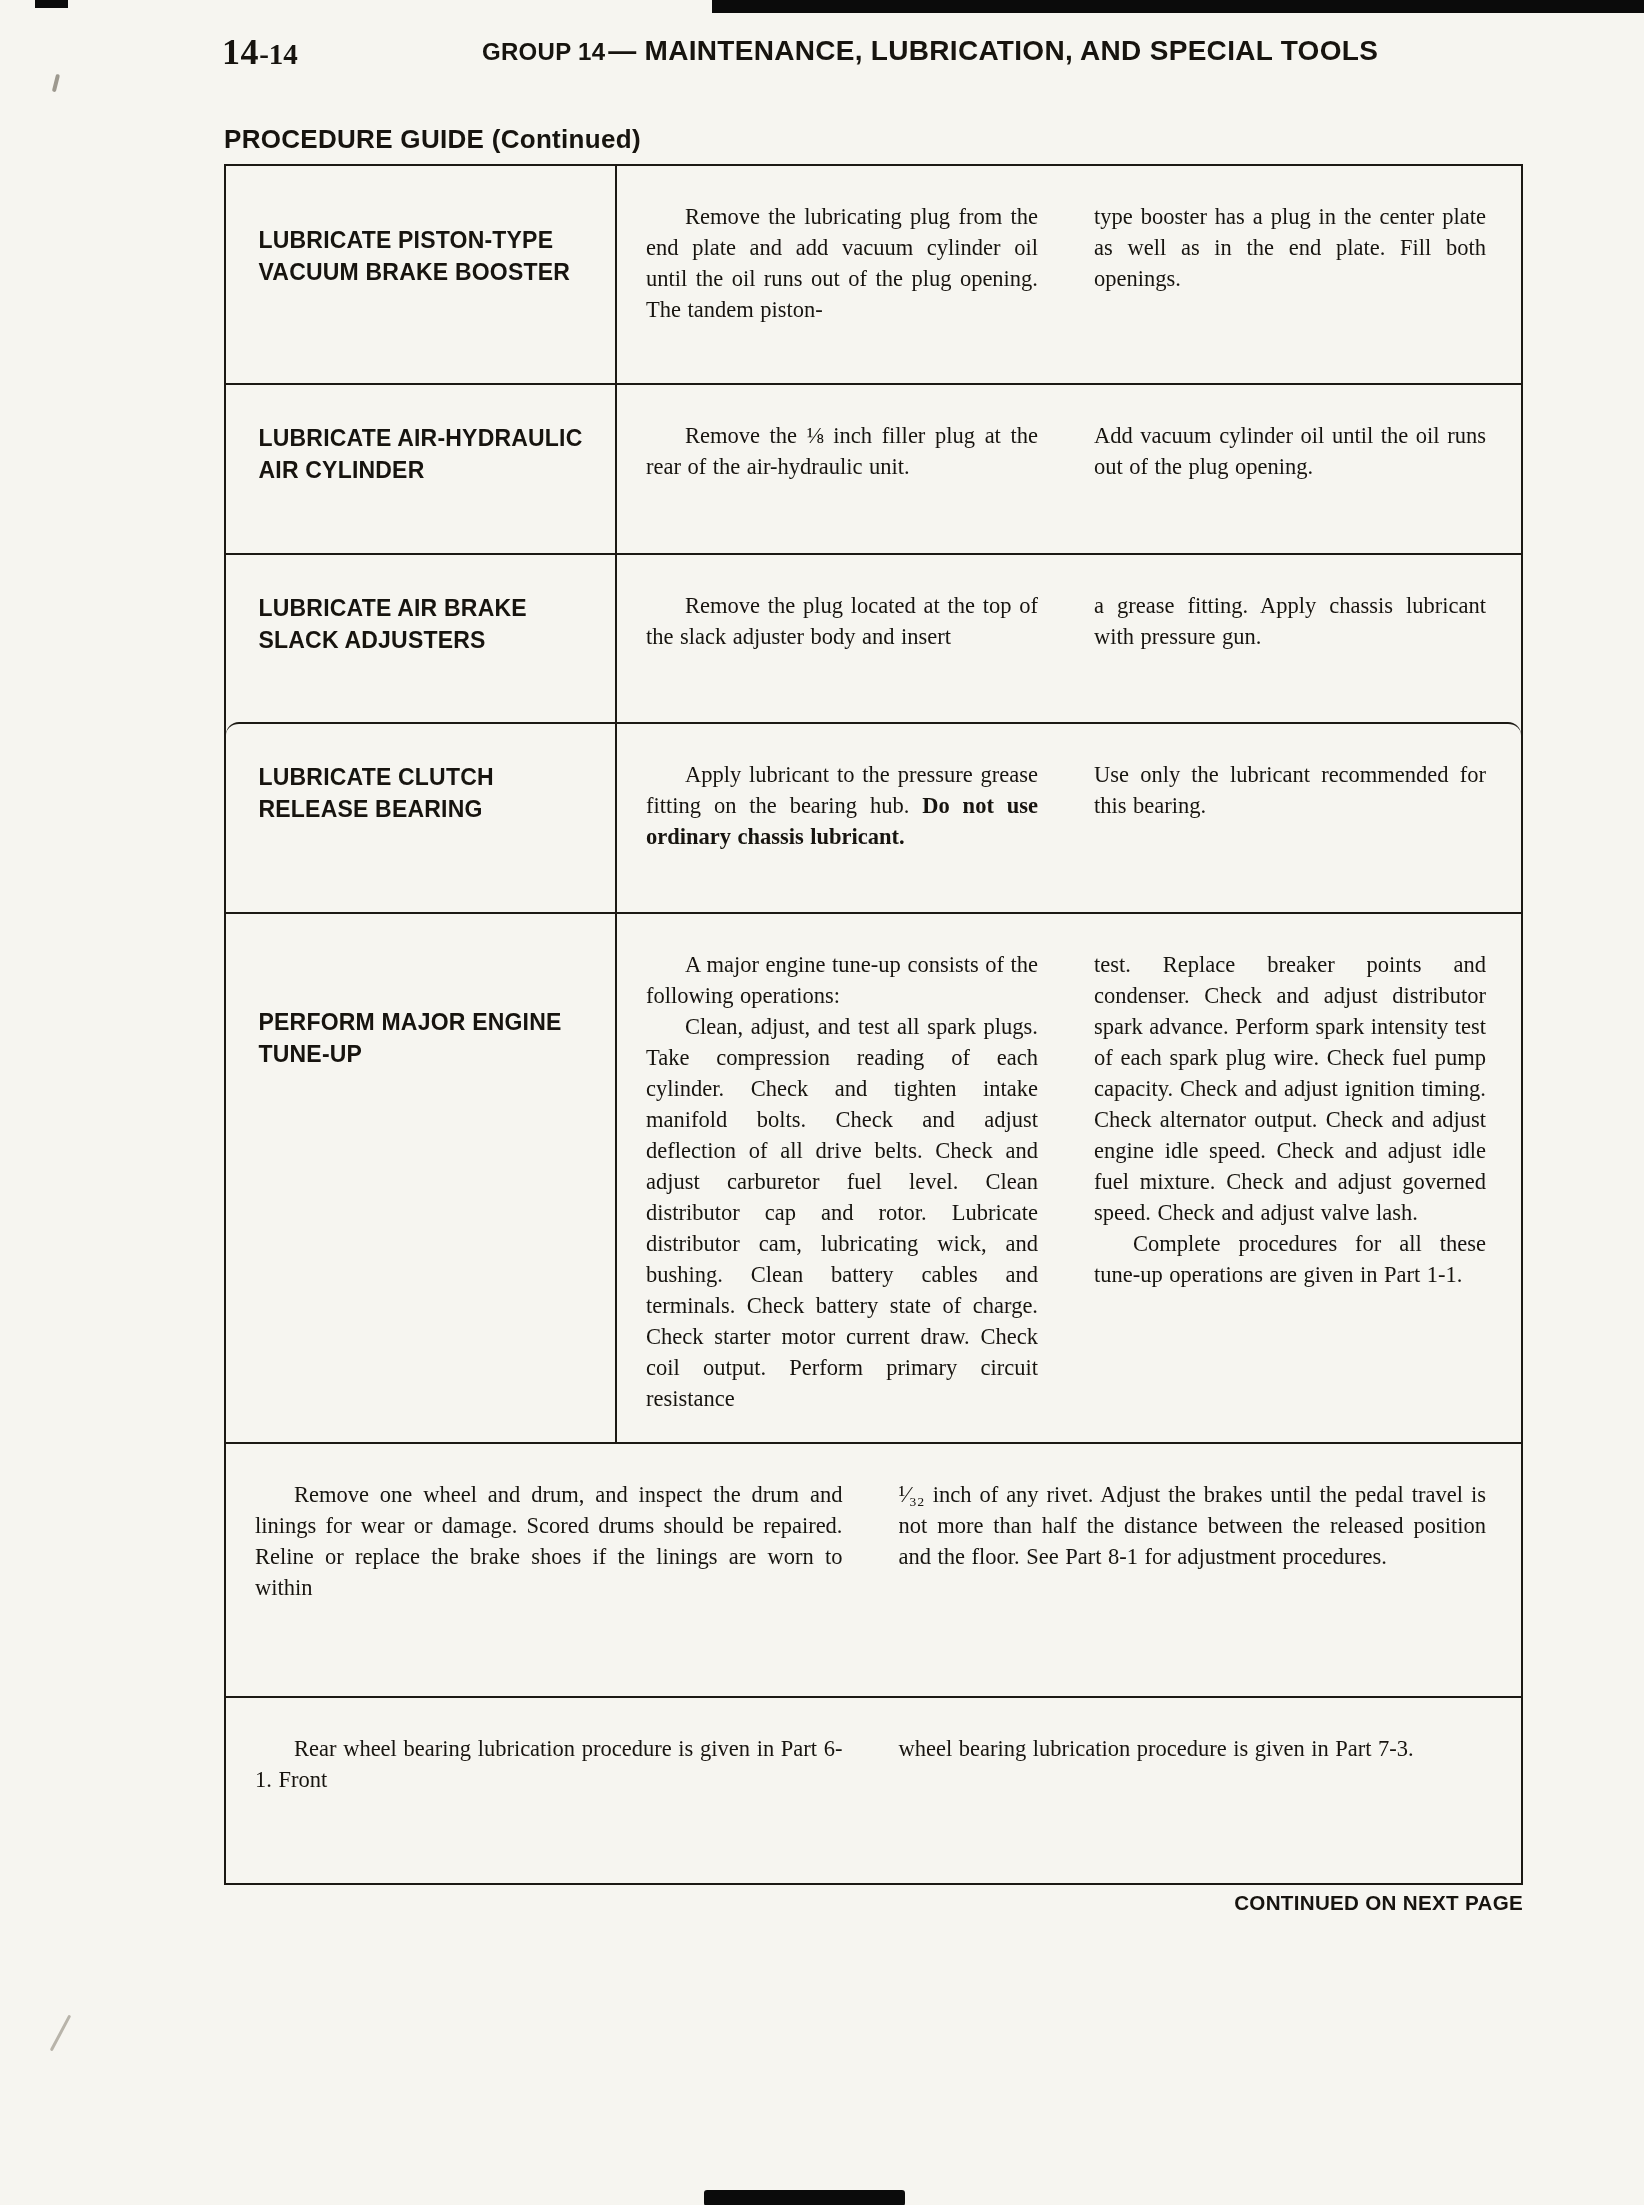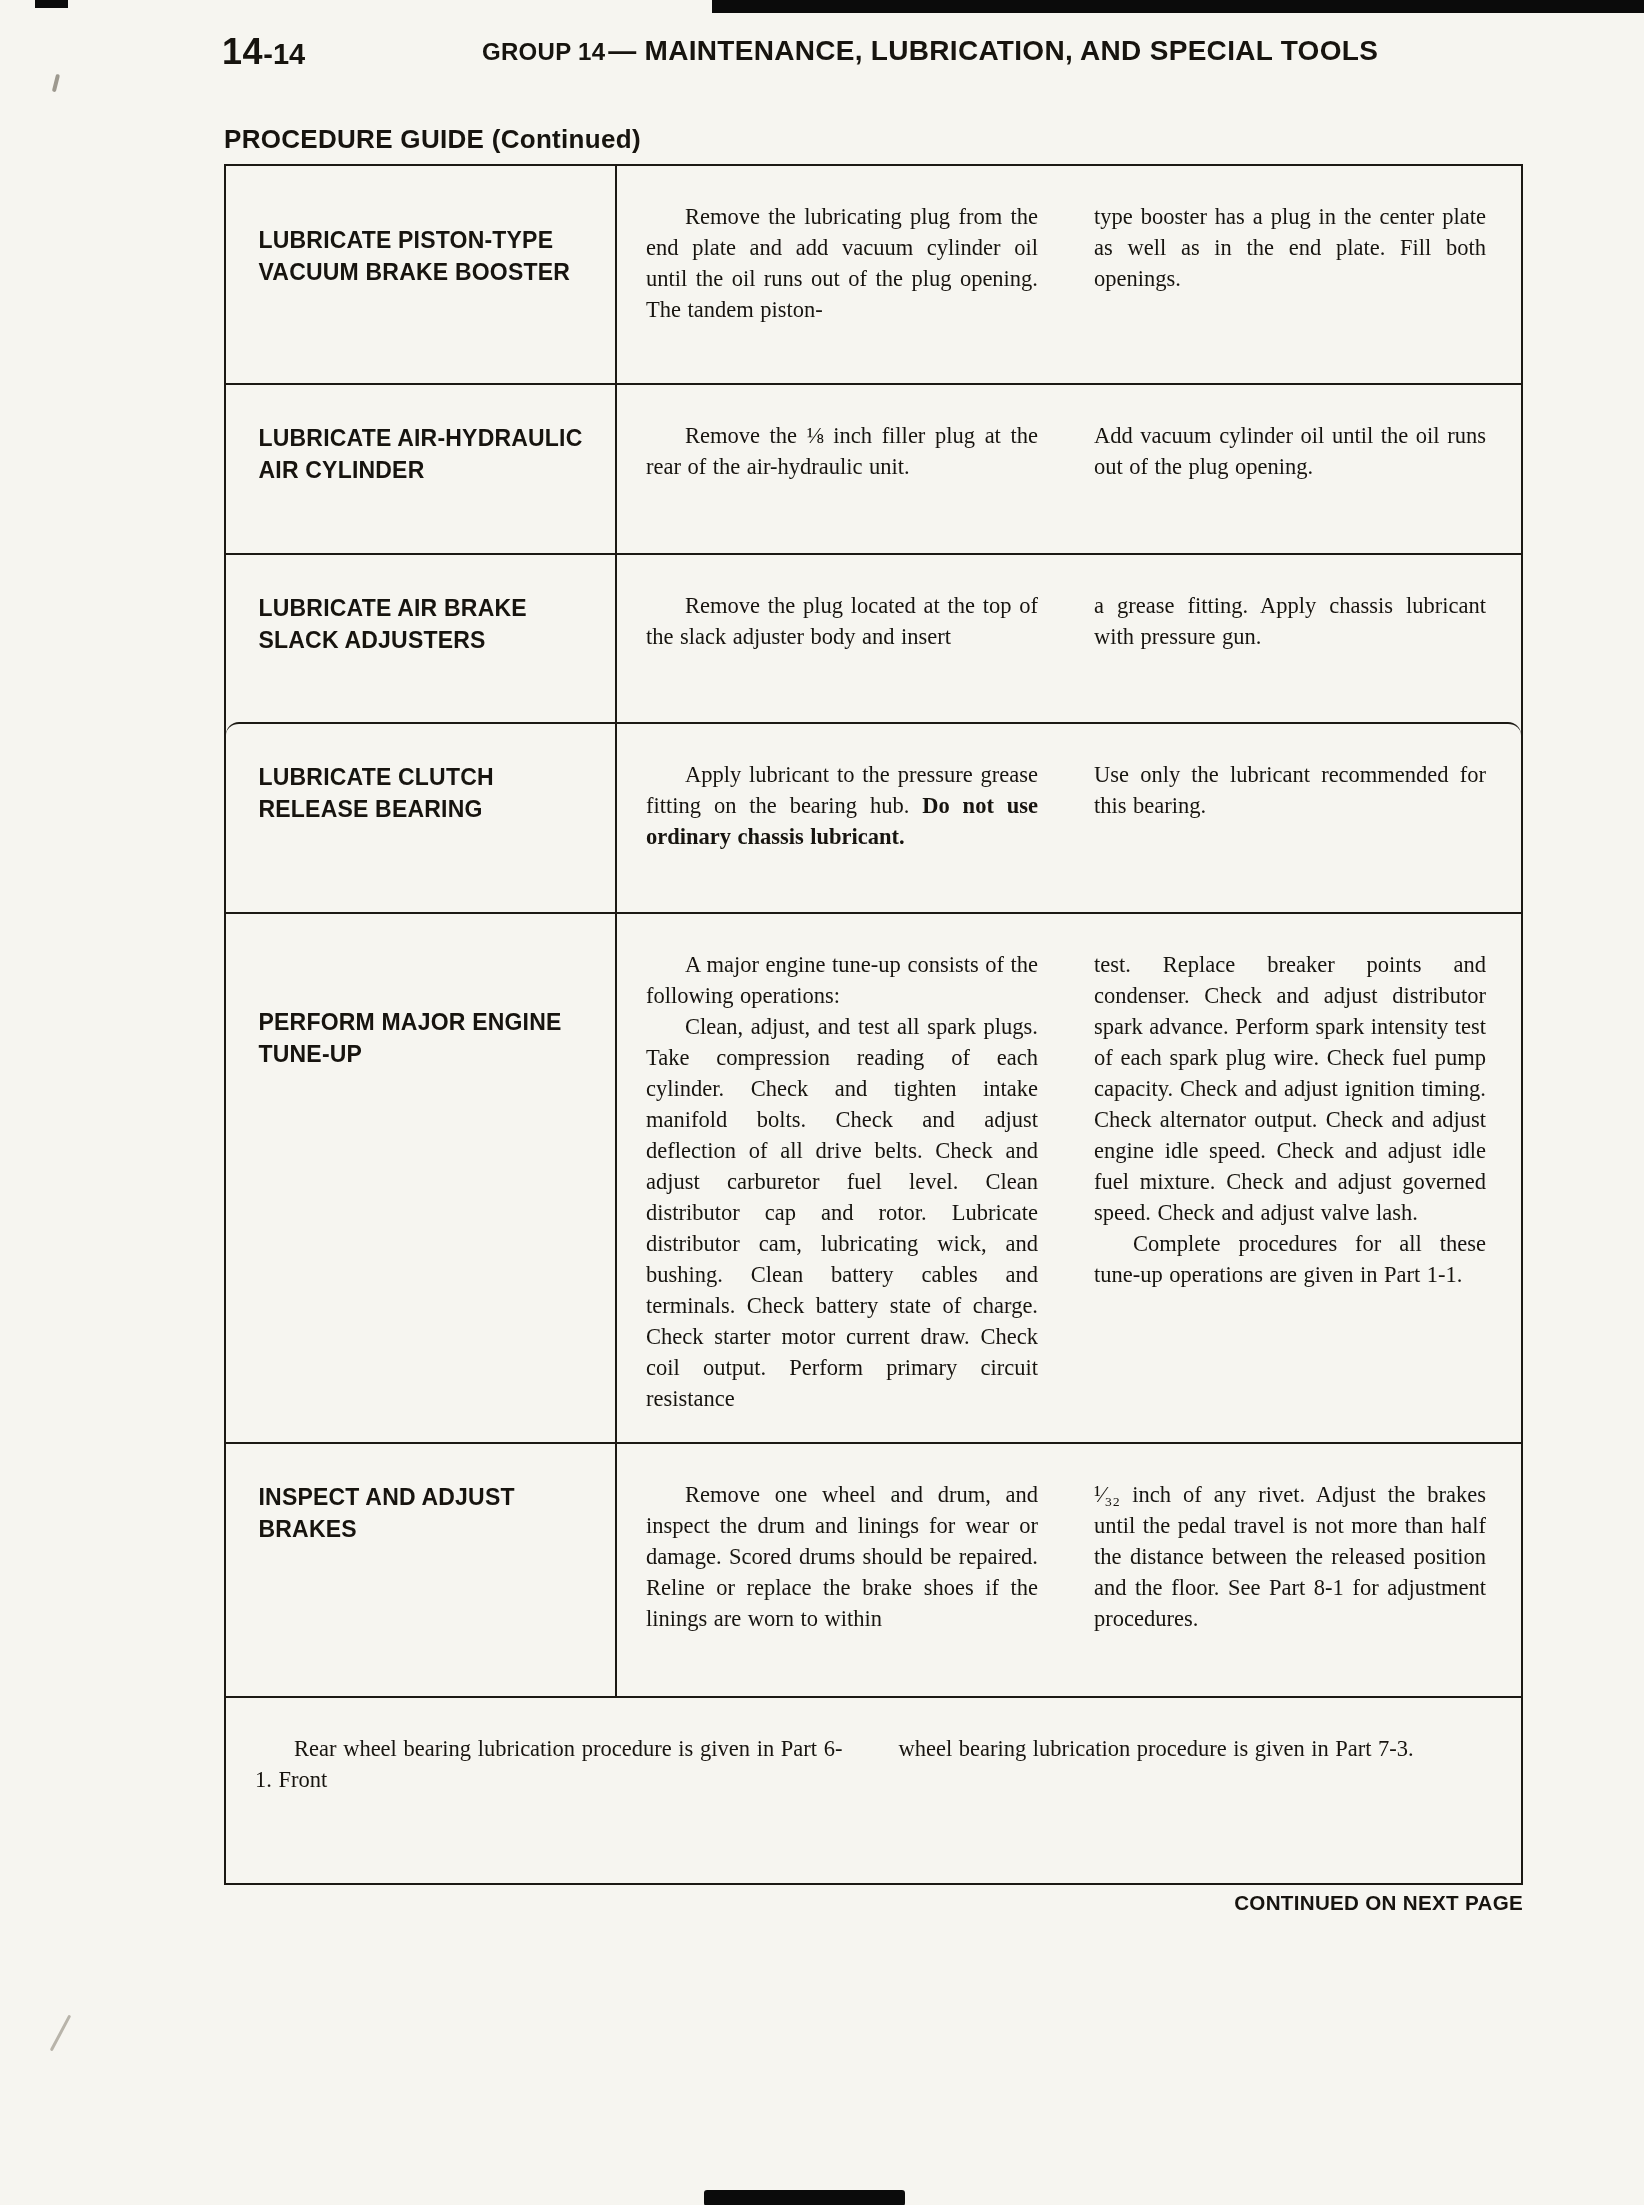--- a/index.html
+++ b/index.html
@@ -18,21 +18,21 @@
   .artifact { position: absolute; background: #0b0b0b; }
   #art-top-right { left: 712px; top: 0; width: 932px; height: 12.5px; }
   #art-top-left  { left: 35px;  top: 0; width: 32.5px;  height: 8.1px; }
   #art-bottom    { left: 704px; top: 2190px; width: 201px; height: 15.6px; border-radius: 3.1px; }
   #art-left-mark { left: 54px; top: 74px; width: 3.7px; height: 17.5px; background: #9d998f; transform: rotate(14deg); border-radius: 1.9px; }
   #art-left-curve{ left: 59px; top: 2013px; width: 3.1px; height: 40px; background: #b8b4aa; transform: rotate(28deg); border-radius: 1.9px; }
 
   
   .page-num {
     position: absolute; left: 222px; top: 31px;
-    font-family: Liberation Sans, sans-serif;
+    font-family: Liberation Serif, serif;
     font-weight: 700; white-space: nowrap;
   }
   .page-num .major { font-size: 36px; letter-spacing: 0.6px; }
   .page-num .minor { font-size: 29px; }
 
   .group-heading {
     position: absolute; left: 482px; top: 35px;
     font-family: "Liberation Sans", "DejaVu Sans", sans-serif;
     font-weight: 700; white-space: nowrap;
   }
@@ -187,23 +187,20 @@
           <p class="para indent">Clean, adjust, and test all spark plugs. Take compression reading of each cylinder. Check and tighten intake manifold bolts. Check and adjust deflection of all drive belts. Check and adjust carburetor fuel level. Clean distributor cap and rotor. Lubricate distributor cam, lubricating wick, and bushing. Clean battery cables and terminals. Check battery state of charge. Check starter motor current draw. Check coil output. Perform primary circuit resistance</p>
         </div>
         <div class="tcol">
           <p class="para">test. Replace breaker points and condenser. Check and adjust distributor spark advance. Perform spark intensity test of each spark plug wire. Check fuel pump capacity. Check and adjust ignition timing. Check alternator output. Check and adjust engine idle speed. Check and adjust idle fuel mixture. Check and adjust governed speed. Check and adjust valve lash.</p>
           <p class="para indent">Complete procedures for all these tune-up operations are given in Part 1-1.</p>
         </div>
       </div>
     </div>
 
     <div class="trow r6">
-      <div class="tcell-title">
-        <div class="ptitle">INSPECT AND ADJUST BRAKES</div>
-      </div>
       <div class="tcell-text">
         <div class="tcol">
           <p class="para indent">Remove one wheel and drum, and inspect the drum and linings for wear or damage. Scored drums should be repaired. Reline or replace the brake shoes if the linings are worn to within</p>
         </div>
         <div class="tcol">
           <p class="para">¹⁄₃₂ inch of any rivet. Adjust the brakes until the pedal travel is not more than half the distance between the released position and the floor. See Part 8-1 for adjustment procedures.</p>
         </div>
       </div>
     </div>
 

